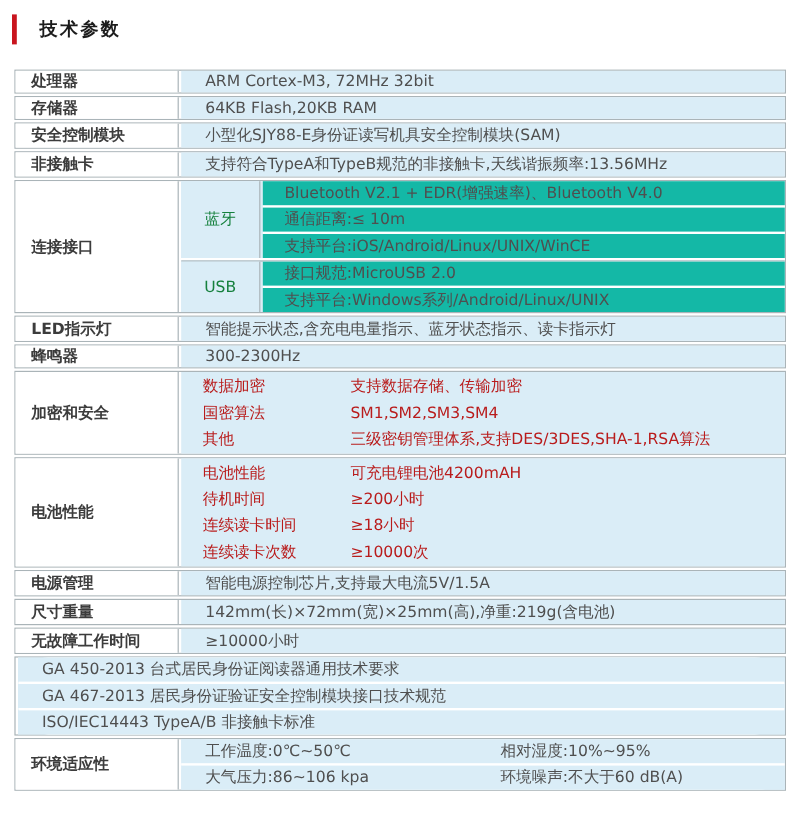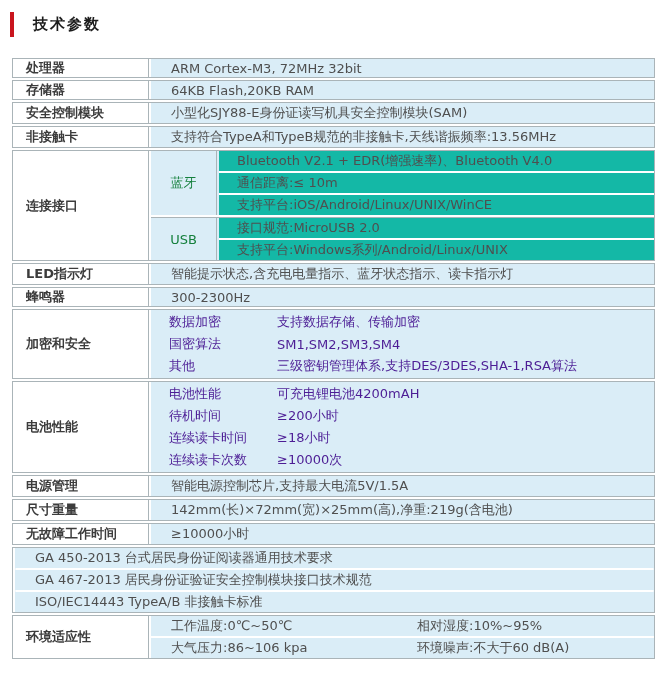--- a/index.html
+++ b/index.html
@@ -22,23 +22,23 @@
   .t-value { flex:1; display:flex; align-items:center; min-height:18px; padding:1px 8px 1px 20px; color:#4f4f4f; }
 
   
   .stack { flex:1; display:flex; flex-direction:column; background:#ffffff;border-radius:25px; }
   .stack .line { background:#daedf7; min-height:20px; display:flex; align-items:center;
                  padding:1px 8px 1px 20px; color:#4f4f4f; }
   .stack .line + .line { margin-top:2px; }
 
   
   .kv-stack { flex:1; background:#daedf7; display:flex; flex-direction:column; justify-content:center; padding:1px 0; }
-  .kv-line { display:flex; align-items:center; min-height:22px; padding-left:18px; color:#4c1d95; }
+  .kv-line { display:flex; align-items:center; min-height:22px; padding-left:18px; color:#b91c1c; }
   .kv-k { width:108px; flex:none; }
-  .kv-v { flex:1; padding-right:8px; }
+  .kv-v { flex:1; padding-right:8px;margin-left:15px; }
 
   
   .if-area { flex:1; margin-left:2px; background:#ffffff; display:flex; flex-direction:column; }
   .if-group { display:flex; align-items:stretch; background:#daedf7; }
   .if-group + .if-group { border-top:1px solid #aab4b8; margin-top:2px; }
   .if-name { flex:0 0 66px; display:flex; align-items:center; justify-content:center;
     background:#daedf7; border-right:1px solid #aab4b8; color:#15803d; }
   .if-lines { flex:1; margin-left:2px; background:#ffffff; display:flex; flex-direction:column; }
   .if-lines .line { background:#14b8a6; min-height:20px; display:flex; align-items:center;
     padding:1px 8px 1px 18px; color:#4f4f4f; }

